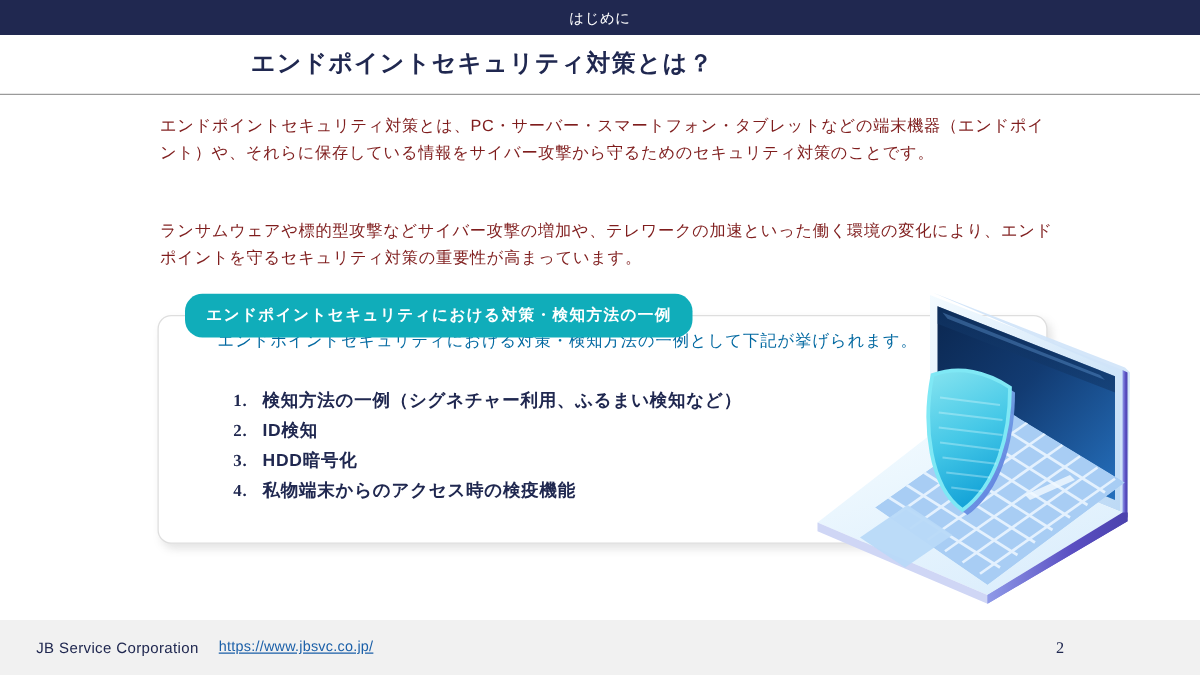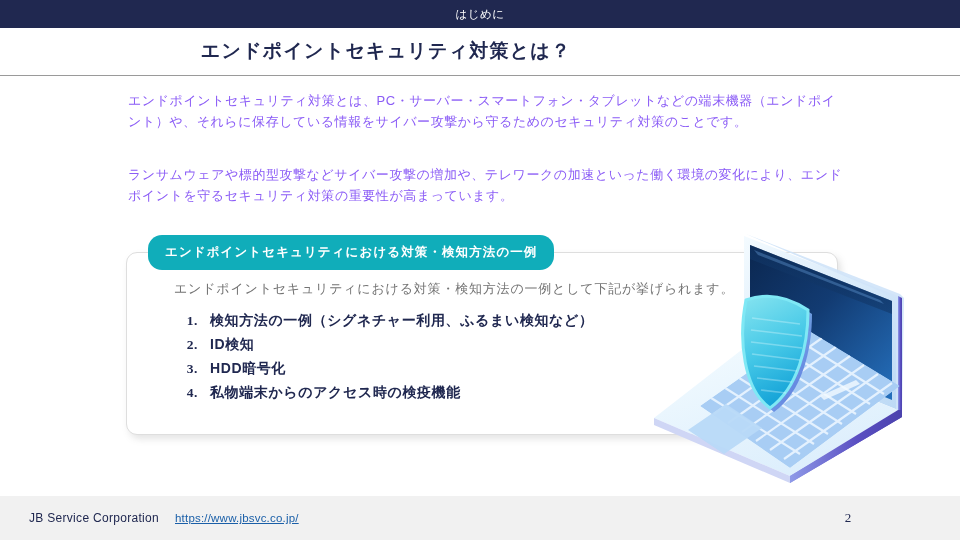--- a/index.html
+++ b/index.html
@@ -47,27 +47,27 @@
     position: absolute;
     left: 0; top: 75px;
     width: 960px;
     height: 1px;
     background: #9a9a9a;
   }
 
   
   .para {
     position: absolute;
-    color: #8b5cf6;
+    color: #7f1d1d;
     font-size: 13px;
     line-height: 21px;
     letter-spacing: 0.55px;
   }
   .para-1 { left: 128px; top: 90px; width: 716px; }
-  .para-2 { left: 128px; top: 164px; width: 716px; }
+  .para-2 { left: 128px; top: 174px; width: 716px; }
 
   
   .card {
     position: absolute;
     left: 126px; top: 252px;
     width: 710px; height: 181px;
     background: #ffffff;
     border: 1px solid #dedede;
     border-radius: 11px;
     box-shadow: 3px 4px 7px rgba(120,120,120,0.20);
@@ -84,22 +84,22 @@
     color: #ffffff;
     font-size: 12.5px;
     font-weight: bold;
     letter-spacing: 1.1px;
     white-space: nowrap;
     z-index: 6;
   }
 
   .card-lead {
     position: absolute;
-    left: 174px; top: 280px;
-    color: #737373;
+    left: 174px; top: 264px;
+    color: #0369a1;
     font-size: 13px;
     letter-spacing: 0.8px;
     z-index: 5;
   }
 
   .card-list {
     position: absolute;
     left: 172px; top: 312px;
     margin: 0;
     padding: 0;

